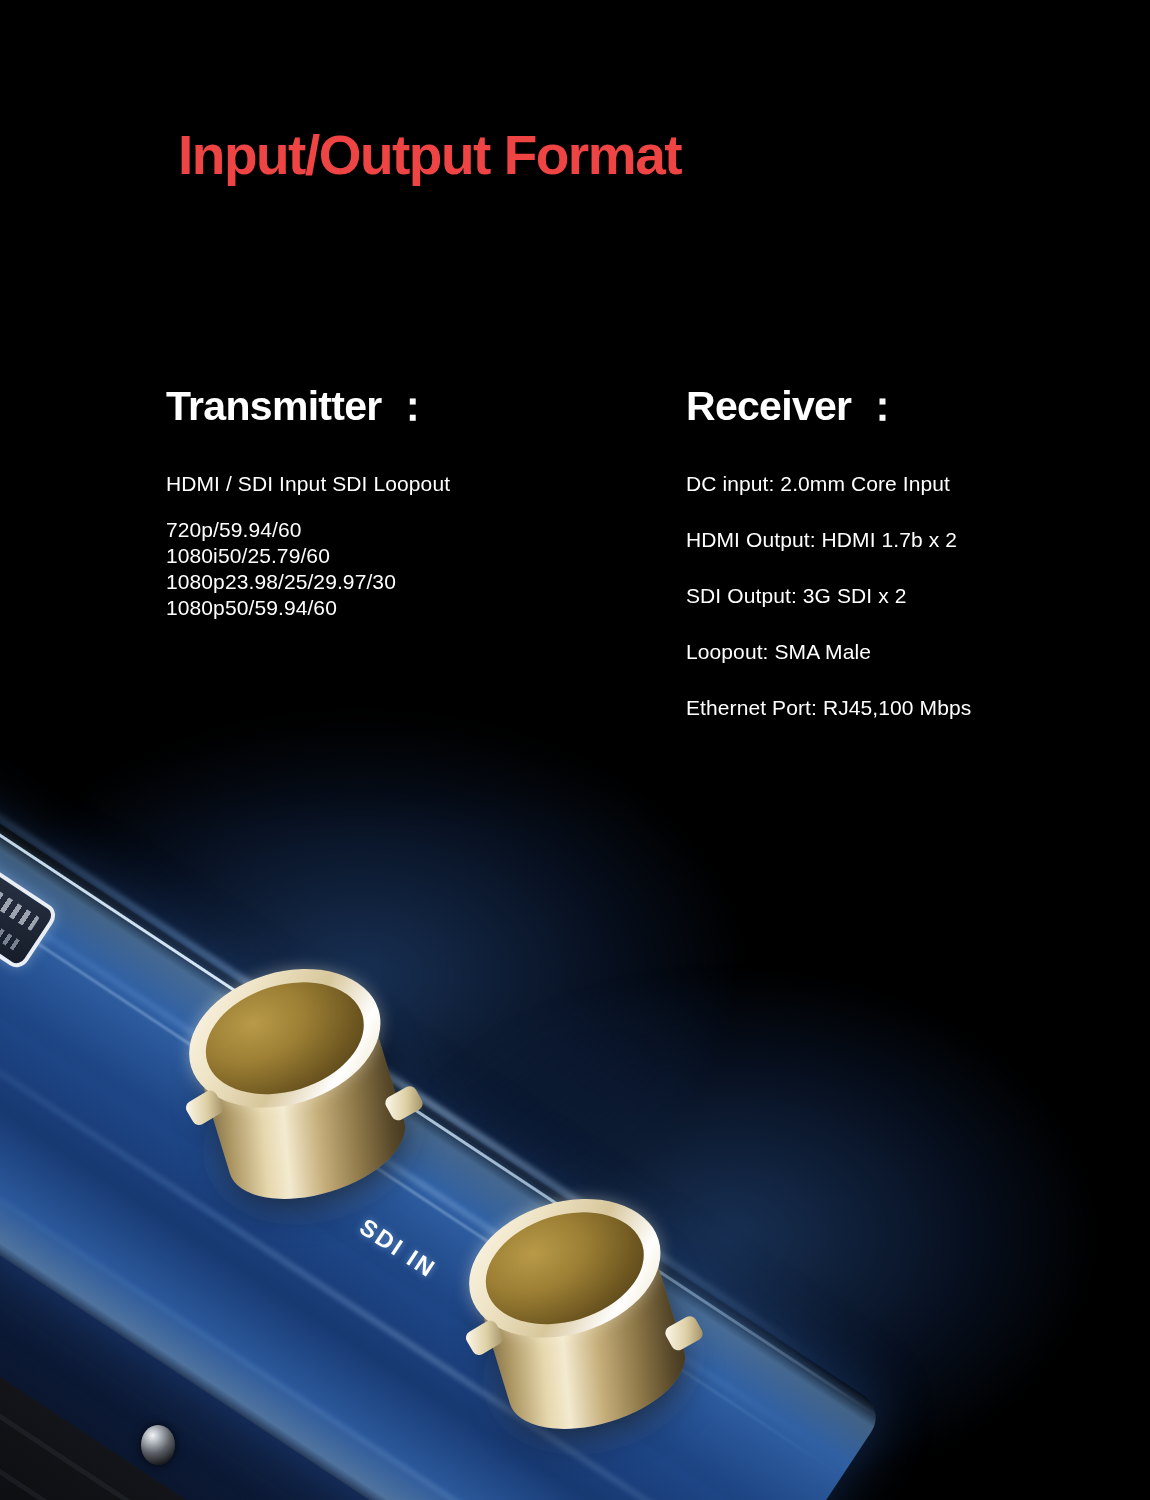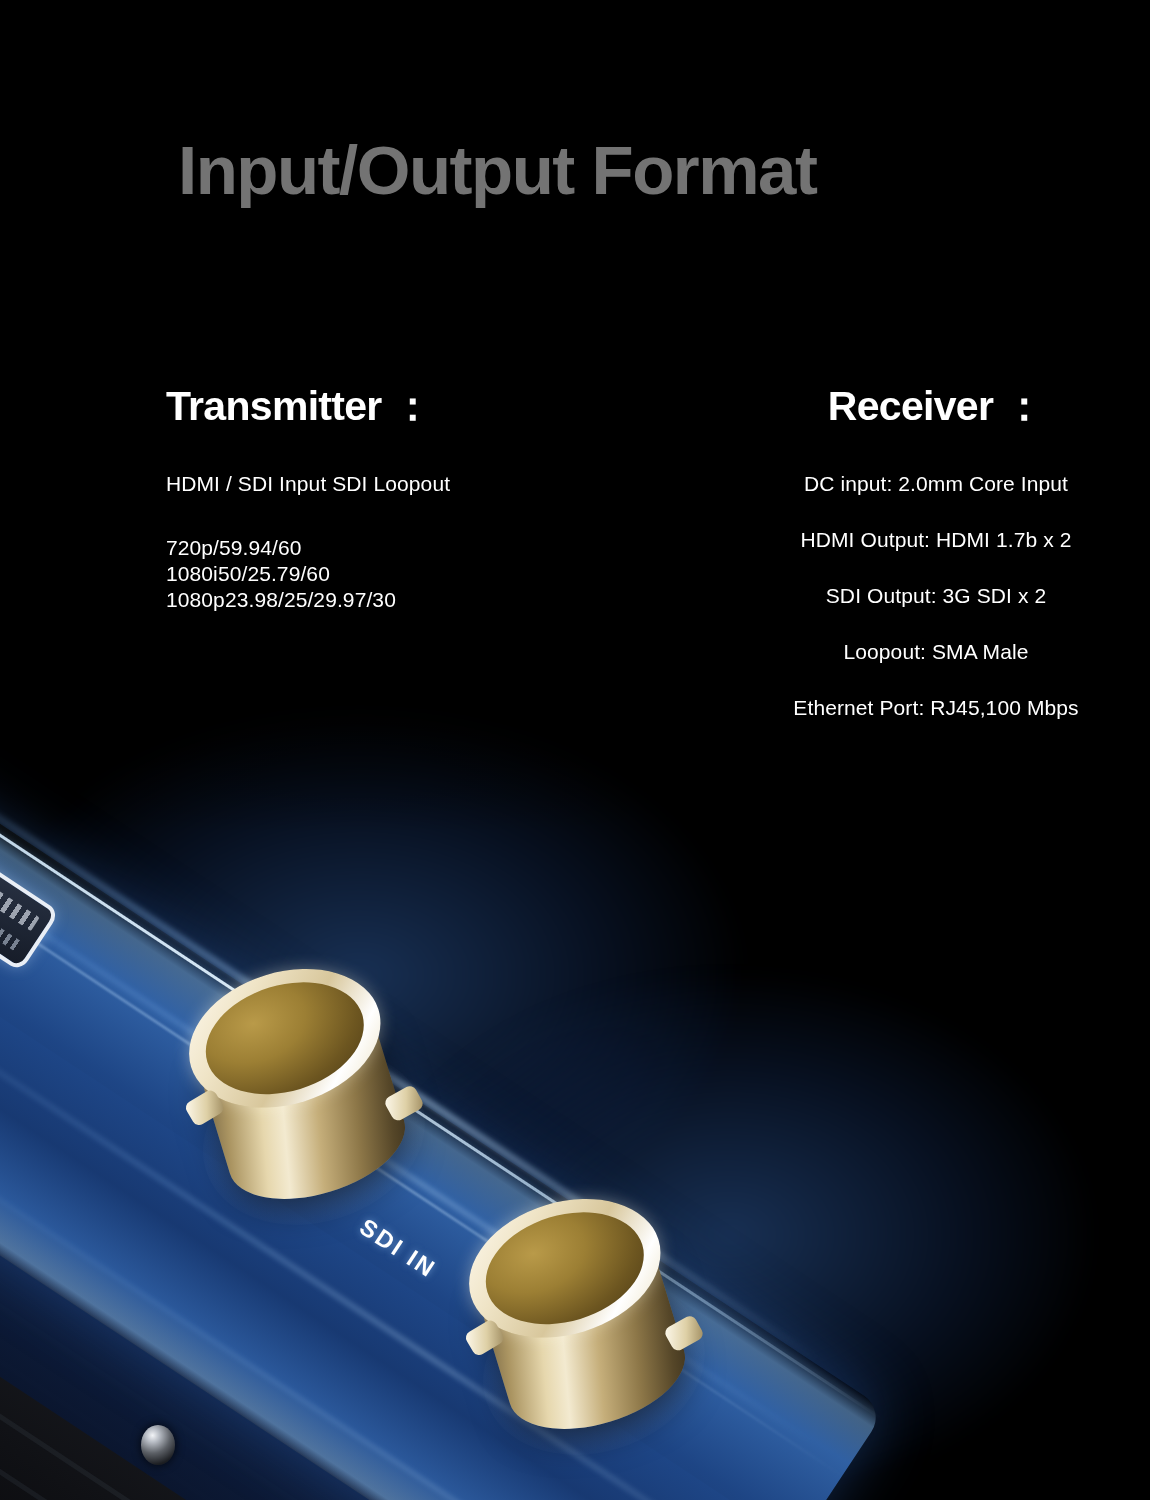--- a/index.html
+++ b/index.html
@@ -21,56 +21,56 @@
   .page {
     position: absolute;
     inset: 0;
     background: #000000;
   }
 
   
   .page-title {
     position: absolute;
     left: 178px;
-    top: 136px;
-    font-size: 69px;
+    top: 128px;
+    font-size: 55px;
     font-weight: bold;
     letter-spacing: -1.5px;
     line-height: 1.0;
-    color: #737373;
+    color: #ef4444;
     white-space: nowrap;
   }
 
   
   .spec-col {
     position: absolute;
     top: 386px;
   }
   .spec-col.left  { left: 166px; width: 470px; }
-  .spec-col.right { left: 721px; width: 430px; text-align: center; }
+  .spec-col.right { left: 686px; width: 430px; }
 
   .col-heading {
     font-size: 41px;
     font-weight: bold;
     letter-spacing: -0.7px;
     line-height: 1.0;
     margin: 0 0 44px 0;
     white-space: nowrap;
   }
 
   .spec-line {
     font-size: 21px;
     font-weight: 400;
     line-height: 26px;
     letter-spacing: 0.1px;
     white-space: nowrap;
     color: #ffffff;
   }
 
-  .left-list  .spec-line.lead { margin-bottom: 38px; }
+  .left-list  .spec-line.lead { margin-bottom: 20px; }
   .right-list .spec-line { margin-bottom: 30px; }
   .right-list .spec-line:last-child { margin-bottom: 16px; }
 
   
   .product-photo {
     position: absolute;
     left: -60px;
     top: 545px;
     width: 1210px;
     height: 960px;
@@ -415,20 +415,21 @@
 
   <div class="led-dome"></div>
 
   <div class="spec-col left">
     <div class="col-heading">Transmitter ：</div>
     <div class="left-list">
       <div class="spec-line lead">HDMI / SDI Input SDI Loopout</div>
       <div class="spec-line">720p/59.94/60</div>
       <div class="spec-line">1080i50/25.79/60</div>
       <div class="spec-line">1080p23.98/25/29.97/30</div>
+      <div class="spec-line">1080p50/59.94/60</div>
     </div>
   </div>
 
   <div class="spec-col right">
     <div class="col-heading">Receiver ：</div>
     <div class="right-list">
       <div class="spec-line">DC input: 2.0mm Core Input</div>
       <div class="spec-line">HDMI Output: HDMI 1.7b x 2</div>
       <div class="spec-line">SDI Output: 3G SDI x 2</div>
       <div class="spec-line">Loopout: SMA Male</div>

